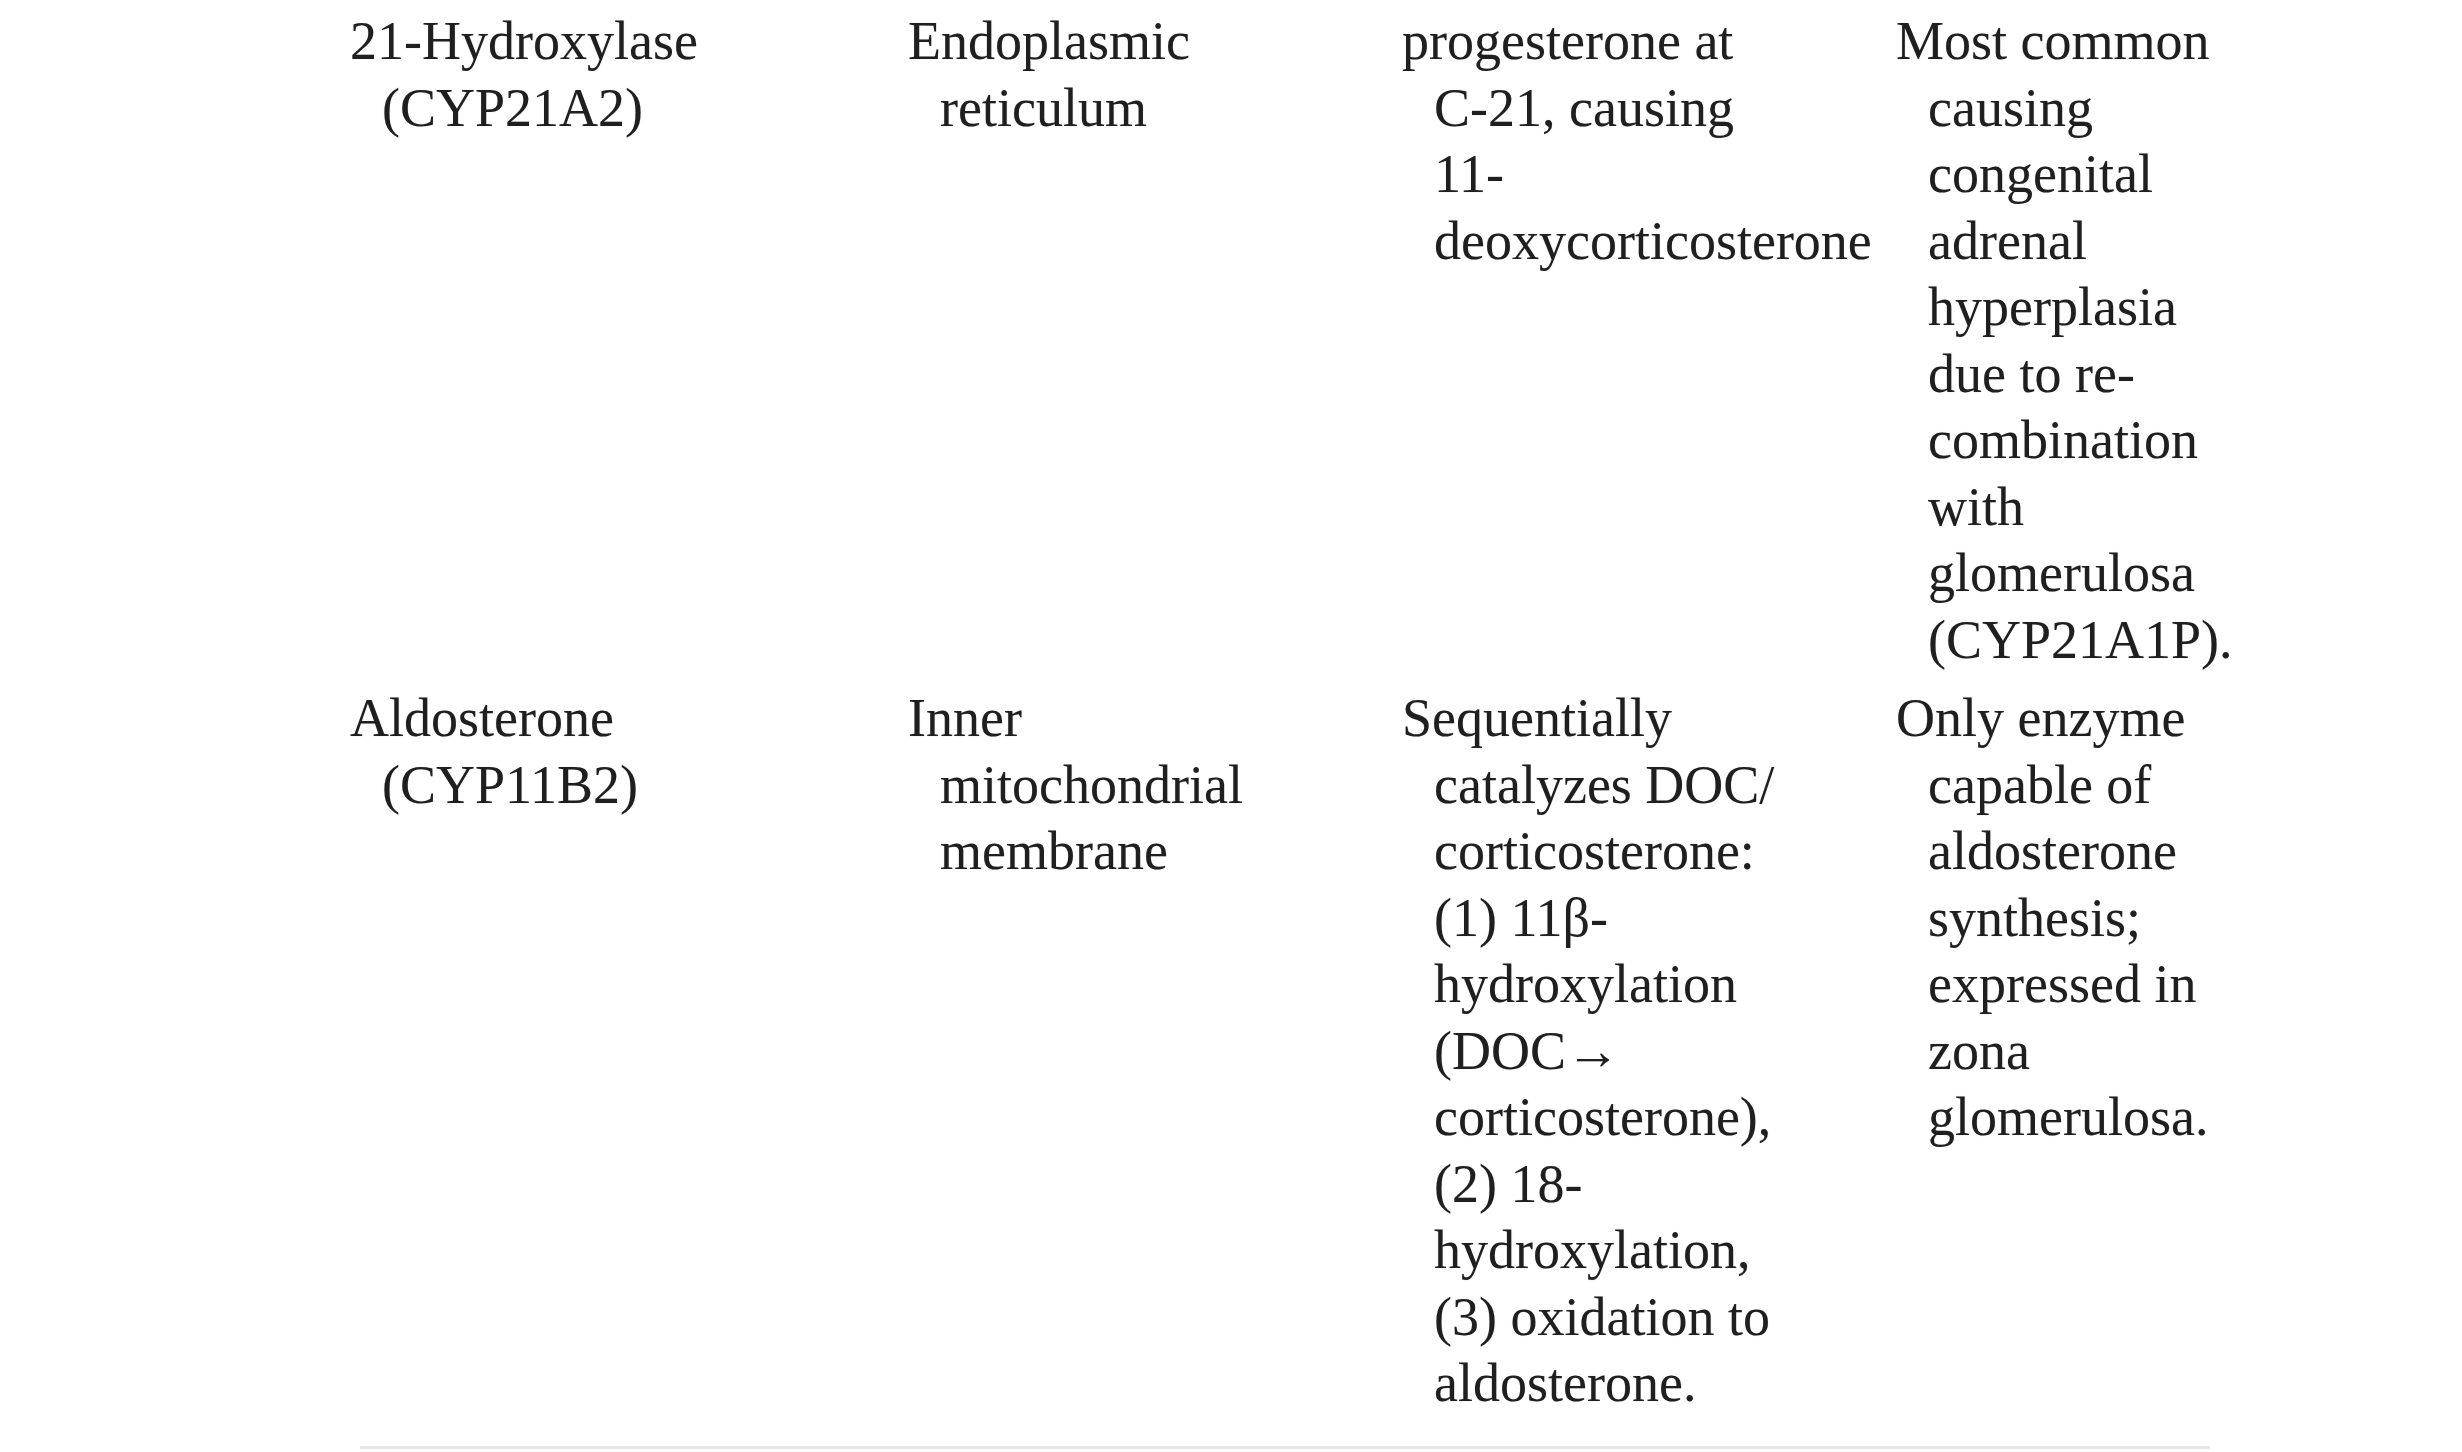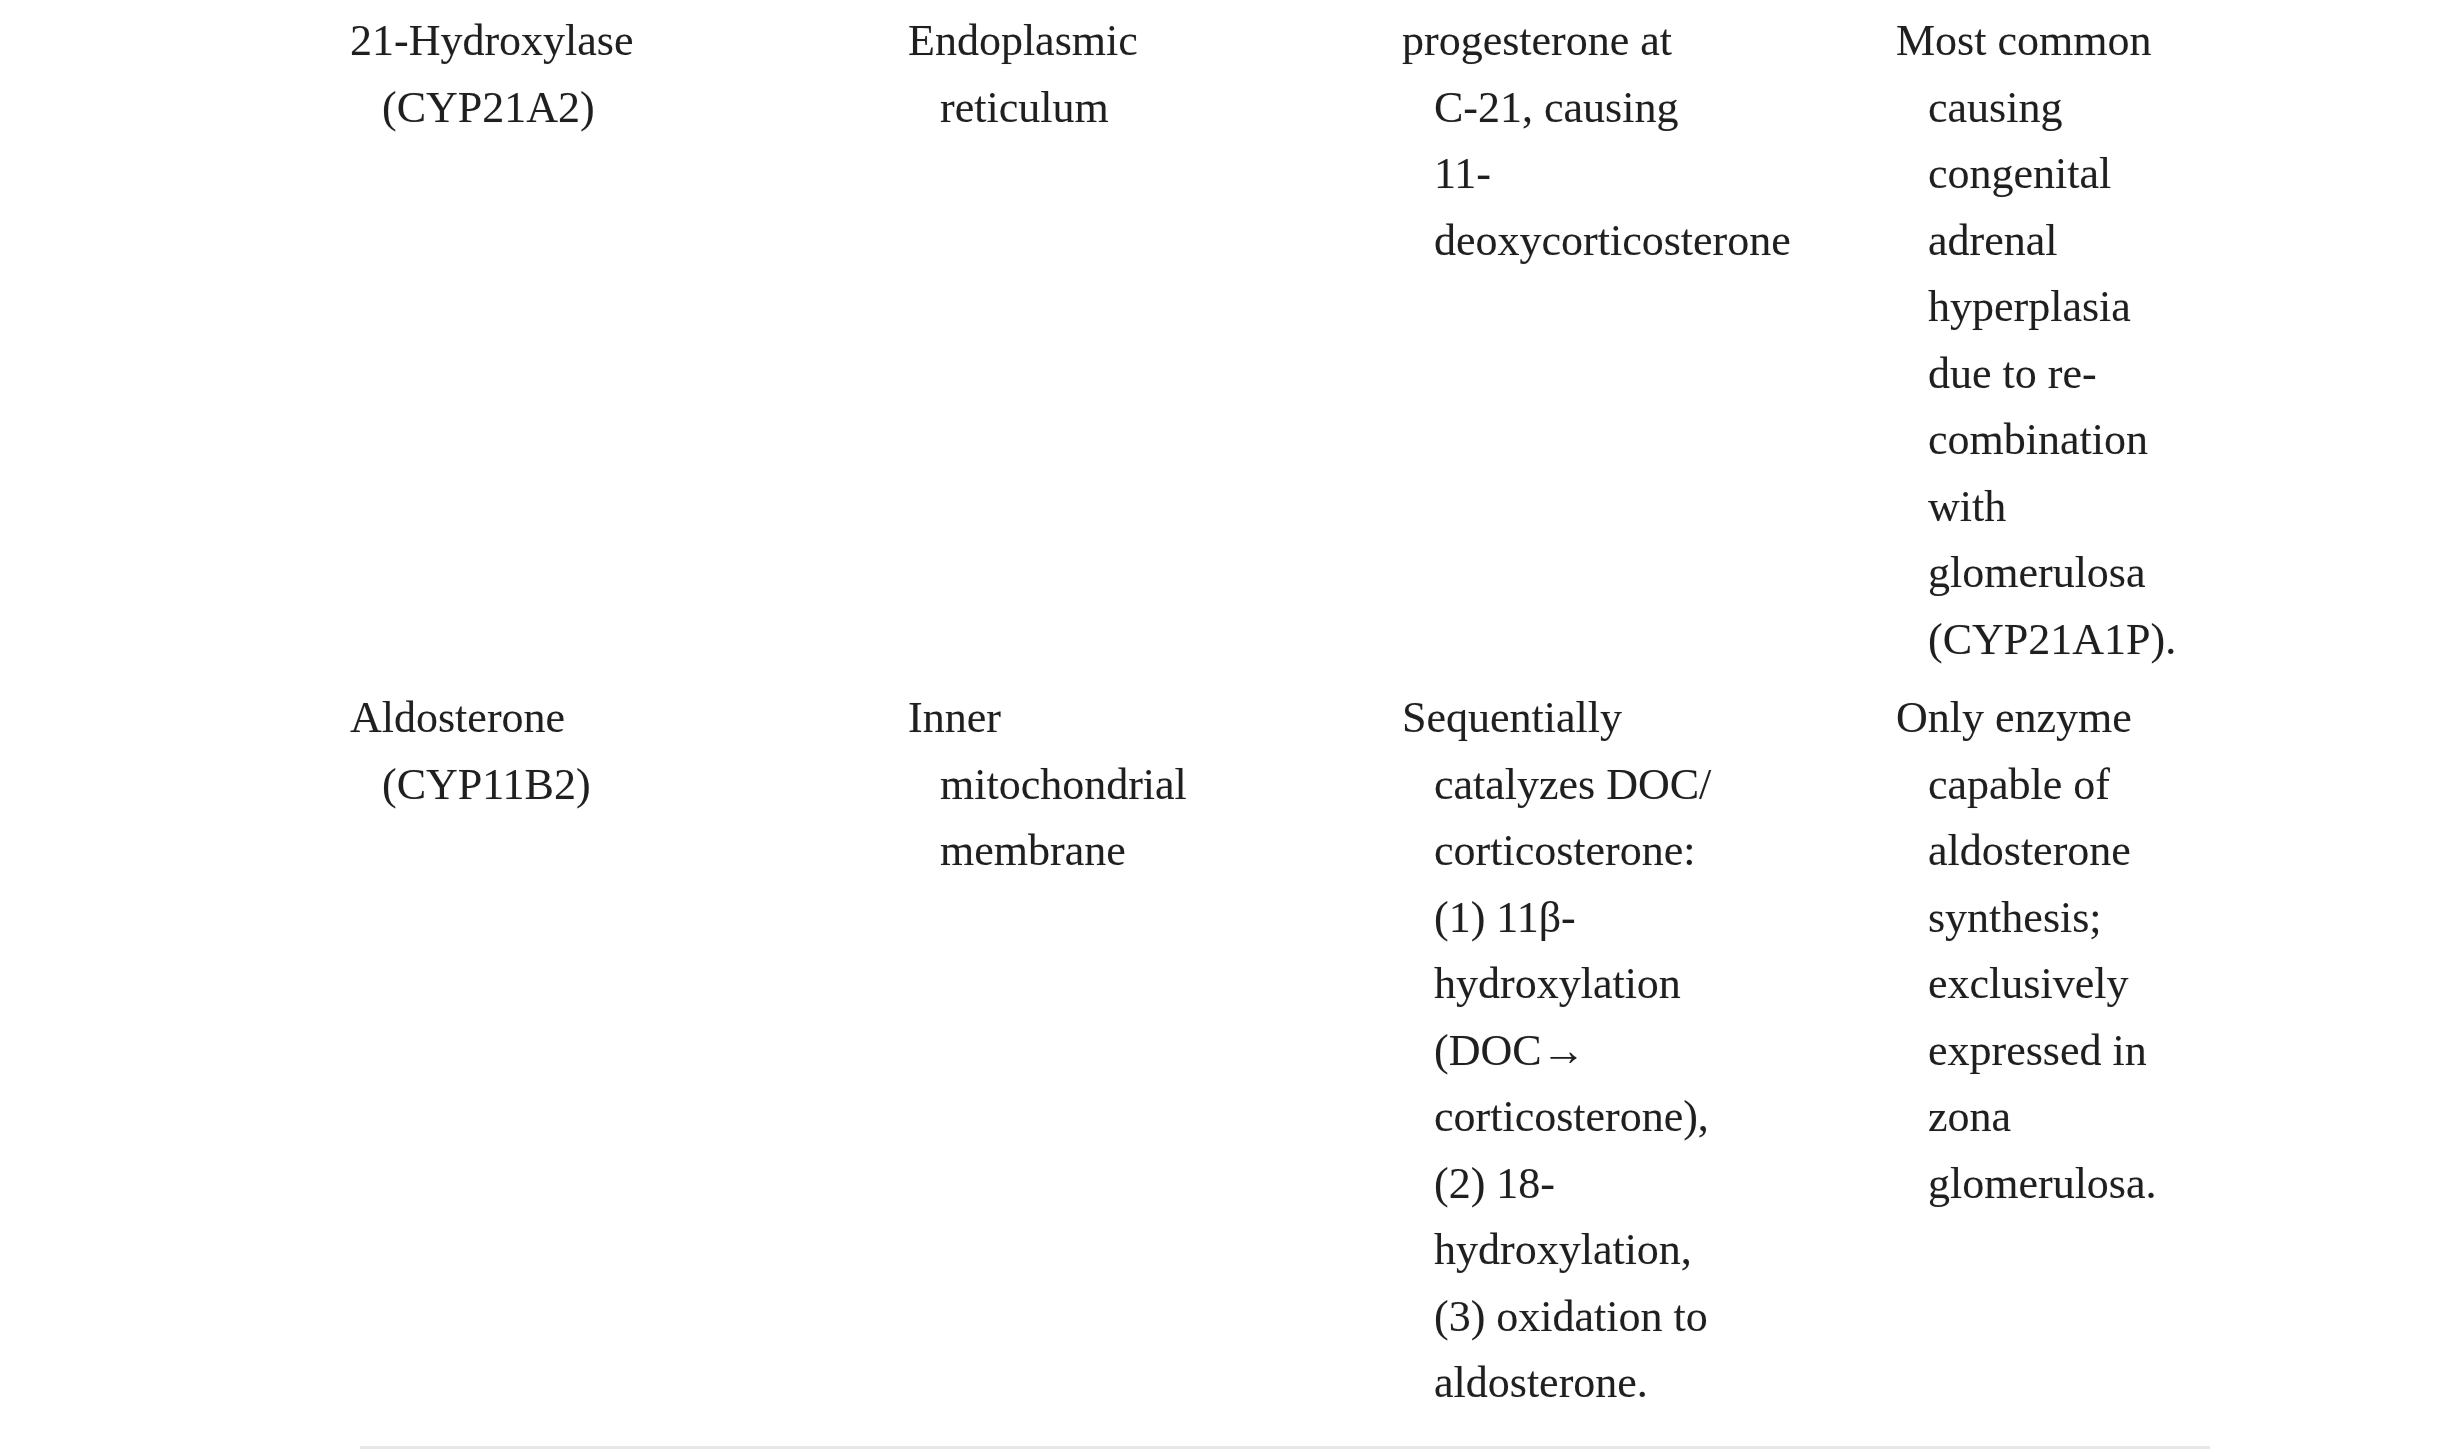--- a/index.html
+++ b/index.html
@@ -8,21 +8,21 @@
     background: #ffffff;
   }
   .page {
     position: relative;
     width: 2462px;
     height: 1452px;
     background: var(--bg, #ffffff);
     overflow: hidden;
     font-family: "Liberation Serif", "DejaVu Serif", serif;
     color: var(--ink, #1f1f1f);
-    font-size: 44px;
+    font-size: 54px;
     line-height: 66.5px;
     text-shadow: 0 0 1px rgba(30,30,30,0.25);
   }
   .table {
     position: absolute;
     left: 350px;
     top: 8px;
     display: grid;
     grid-template-columns: 558px 494px 494px 566px;
     row-gap: 12px;
@@ -106,21 +106,20 @@
           <div class="line">(2) 18-</div>
           <div class="line">hydroxylation,</div>
           <div class="line">(3) oxidation to</div>
           <div class="line">aldosterone.</div>
         </div>
       <div class="cell">
           <div class="line">Only enzyme</div>
           <div class="line">capable of</div>
           <div class="line">aldosterone</div>
           <div class="line">synthesis;</div>
-          <div class="line">exclusively</div>
           <div class="line">expressed in</div>
           <div class="line">zona</div>
           <div class="line">glomerulosa.</div>
         </div>
     </div>
 
   </div>
 
   <div class="bottom-rule"></div>
 

